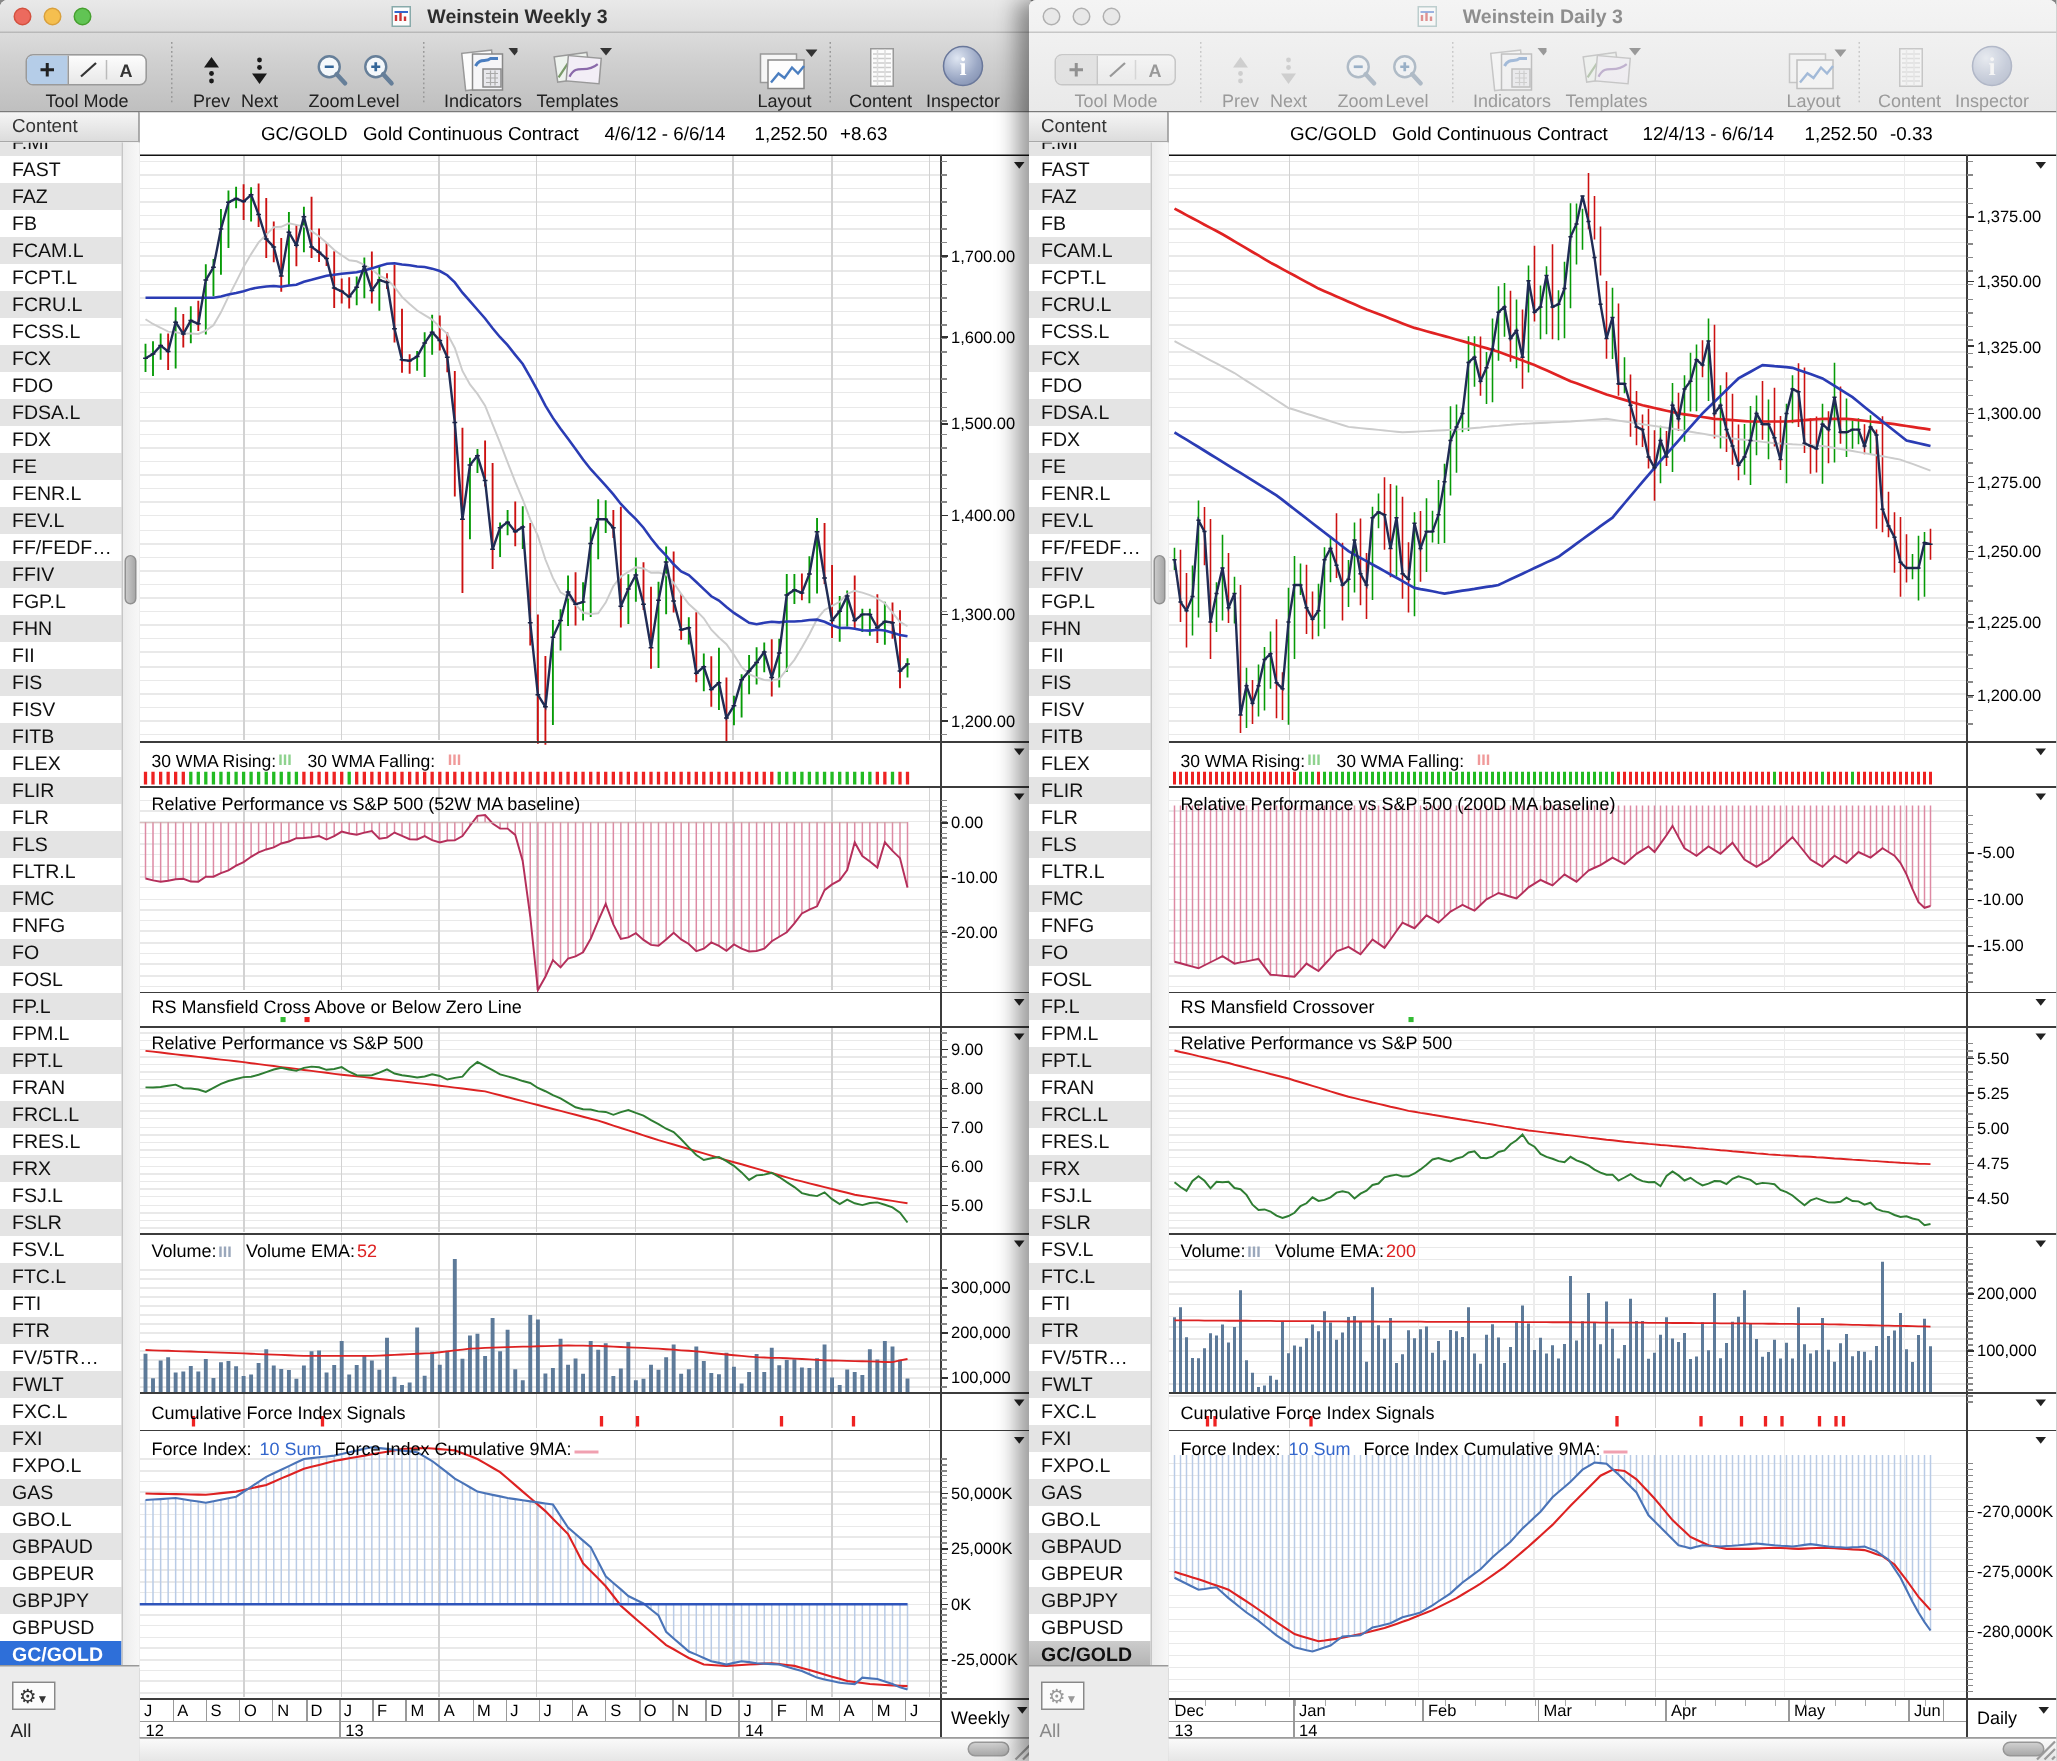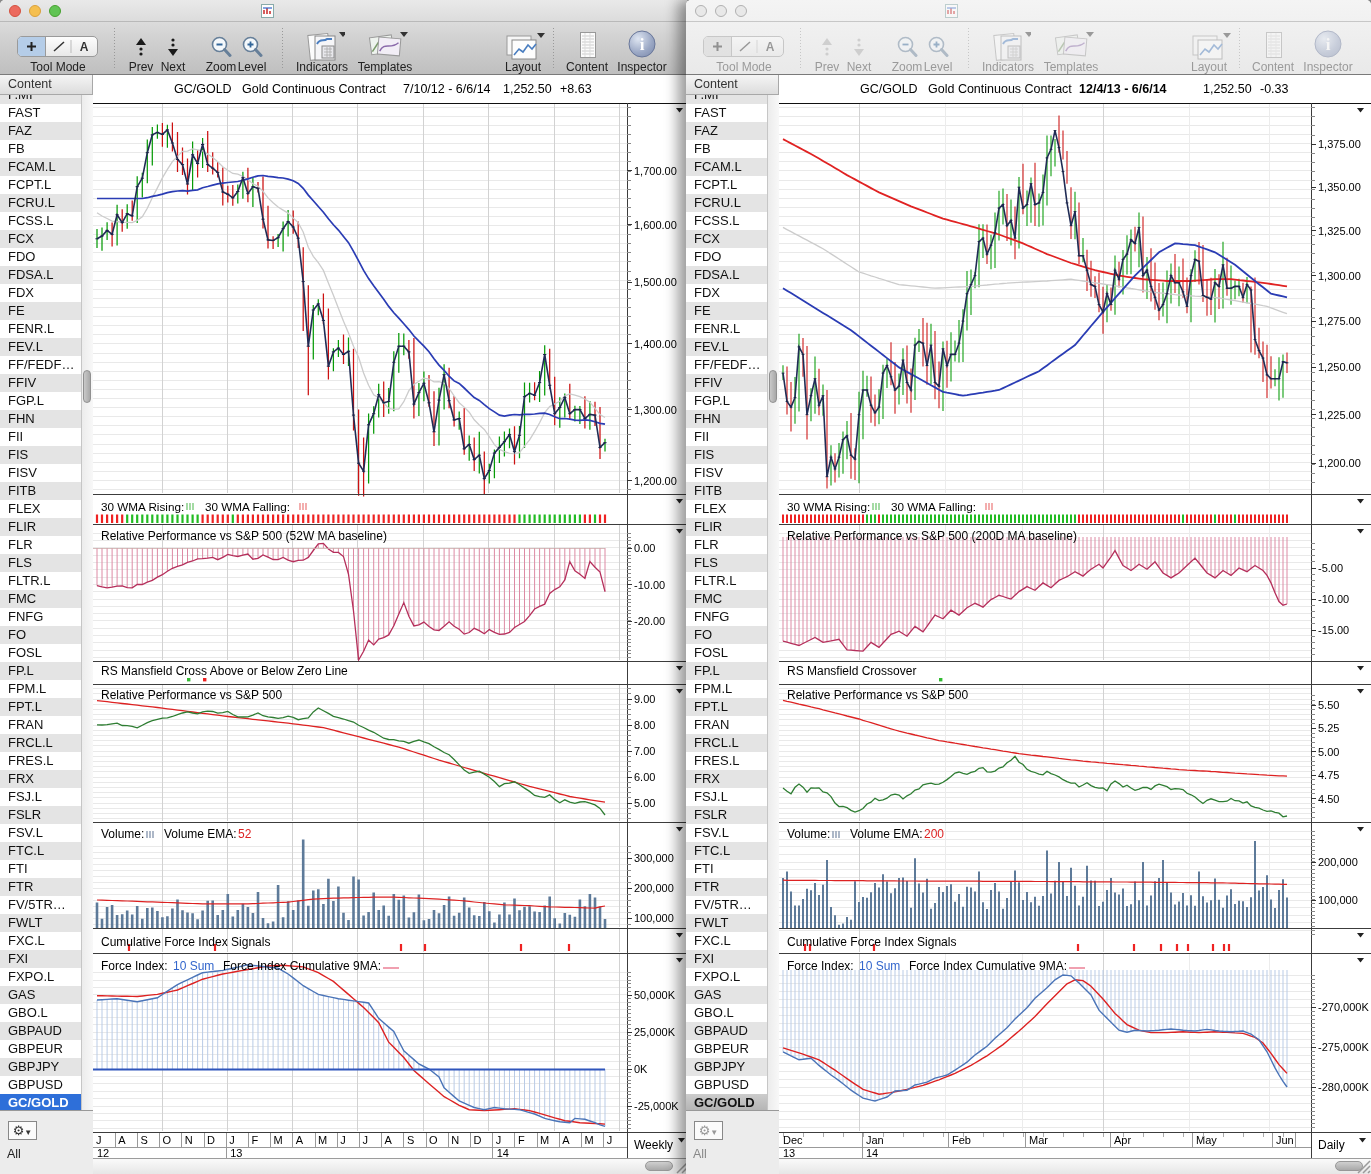--- a/index.html
+++ b/index.html
@@ -4,20 +4,21 @@
     <div style="position:absolute;left:0;top:0;width:690px;height:75px;background:linear-gradient(#e9e9e9,#d0d0d0 55%,#bfbfbf);border-bottom:1px solid #7a7a7a;box-sizing:border-box"></div>
     <div style="position:absolute;left:0;top:0;width:690px;height:22px;border-bottom:1px solid rgba(120,120,120,0.35);box-sizing:border-box"></div>
     <div style="position:absolute;left:9px;top:5px;width:12px;height:12px;border-radius:7px;background:#ec6a5e;border:1px solid #d3513f;box-sizing:border-box"></div>
     <div style="position:absolute;left:29px;top:5px;width:12px;height:12px;border-radius:7px;background:#f5bf4f;border:1px solid #d9a03c;box-sizing:border-box"></div>
     <div style="position:absolute;left:49px;top:5px;width:12px;height:12px;border-radius:7px;background:#61c454;border:1px solid #46a02f;box-sizing:border-box"></div>
     <svg style="position:absolute;left:260.0px;top:3px;opacity:1" width="15" height="16">
       <rect x="1.5" y="1.5" width="12" height="13" fill="#fdfdfd" stroke="#8aa" stroke-width="1"></rect>
       <path d="M4,11 v-4 M7,11 v-6 M10,11 v-3" stroke="#c33" stroke-width="1.6"></path>
       <path d="M3,5 h9" stroke="#36c" stroke-width="1.2"></path>
     </svg>
+    <div style="position:absolute;left:0;top:3px;width:690px;text-align:center;font-size:13px;font-weight:bold;color:#2d2d2d">Weinstein Weekly 3</div>
     <div style="position:absolute;left:17px;top:36px;width:81px;height:21px;border:1px solid #9a9a9a;border-radius:5px;background:linear-gradient(#fdfdfd,#e8e8e8);box-sizing:border-box;opacity:1"><svg width="79" height="19">
         <path d="M4,0 h23 v19 h-23 a4,4 0 0 1 -4,-4 v-11 a4,4 0 0 1 4,-4 z" fill="#b5cde8"></path>
         <path d="M27.5,0 V19" stroke="#9a9a9a" stroke-width="1"></path>
         <path d="M13.5,5 v9 M9,9.5 h9" stroke="#222" stroke-width="2"></path>
         <path d="M36,14 L46,5" stroke="#333" stroke-width="1.5"></path>
         <path d="M53,3 v13" stroke="#bbb" stroke-width="1"></path>
         <text x="66" y="14" font-size="12" font-weight="bold" fill="#333" text-anchor="middle" font-family="Liberation Sans, sans-serif">A</text>
       </svg></div>
     <div style="position:absolute;left:18px;top:60px;width:80px;text-align:center;font-size:12px;color:#222">Tool Mode</div>
     <div style="position:absolute;left:114px;top:28px;width:1px;height:42px;background-image:linear-gradient(#999 1px, transparent 1px);background-size:1px 3px;opacity:1"></div>
@@ -92,21 +93,21 @@
         </radialGradient>
       </defs>
       <circle cx="15" cy="15" r="13" fill="url(#insgL)" stroke="#6a790"></circle>
       <circle cx="15" cy="15" r="13" fill="none" stroke="#69779a"></circle>
       <text x="15" y="21" font-size="17" font-weight="bold" font-family="Liberation Serif, serif" fill="#fff" text-anchor="middle">i</text>
     </svg>
     <div style="position:absolute;left:602px;top:60px;width:80px;text-align:center;font-size:12px;color:#222">Inspector</div>
     <div style="position:absolute;left:93px;top:75px;width:597px;height:28px;background:#fff;font-size:12.5px;color:#000;line-height:28px">
       <span style="position:absolute;left:81px;font-weight:normal">GC/GOLD</span>
       <span style="position:absolute;left:149px;font-weight:normal">Gold Continuous Contract</span>
-      <span style="position:absolute;left:310px;font-weight:normal">7/10/12 - 6/6/14</span>
+      <span style="position:absolute;left:310px;font-weight:normal">4/6/12 - 6/6/14</span>
       <span style="position:absolute;left:410px;font-weight:normal">1,252.50</span>
       <span style="position:absolute;left:467px;font-weight:normal">+8.63</span>
     </div>
     <div style="position:absolute;left:92px;top:75px;width:1px;height:1099px;background:#6a6a6a"></div>
     <div style="position:absolute;left:0;top:75px;width:93px;height:20px;background:linear-gradient(#f5f5f5,#dcdcdc);border-bottom:1px solid #a8a8a8;border-right:1px solid #a8a8a8;box-sizing:border-box;font-size:12.5px;color:#333;padding:2px 0 0 8px">Content</div>
     <div style="position:absolute;left:0;top:95px;width:93px;height:1017px;background:#fff;overflow:hidden">
       <div style="position:absolute;left:0;top:0;width:81px;height:9px;overflow:hidden;background:#e4e4e4">
         <div style="position:absolute;left:8px;top:-9px;font-size:13px;line-height:18px;color:#111">F.MI</div>
       </div>
       <div style="position:absolute;left:0;top:9px;width:81px;height:18px;background:#fff;color:#111;font-weight:normal;font-size:13px;line-height:18px;padding-left:8px;box-sizing:border-box;white-space:nowrap;overflow:hidden">FAST</div>
@@ -311,20 +312,21 @@
     <div style="position:absolute;left:0;top:0;width:685px;height:75px;background:linear-gradient(#f4f4f4,#e9e9e9);border-bottom:1px solid #7a7a7a;box-sizing:border-box"></div>
     <div style="position:absolute;left:0;top:0;width:685px;height:22px;border-bottom:1px solid rgba(120,120,120,0.35);box-sizing:border-box"></div>
     <div style="position:absolute;left:9px;top:5px;width:12px;height:12px;border-radius:7px;background:#e8e8e8;border:1px solid #b0b0b0;box-sizing:border-box"></div>
     <div style="position:absolute;left:29px;top:5px;width:12px;height:12px;border-radius:7px;background:#e8e8e8;border:1px solid #b0b0b0;box-sizing:border-box"></div>
     <div style="position:absolute;left:49px;top:5px;width:12px;height:12px;border-radius:7px;background:#e8e8e8;border:1px solid #b0b0b0;box-sizing:border-box"></div>
     <svg style="position:absolute;left:257.5px;top:3px;opacity:0.5" width="15" height="16">
       <rect x="1.5" y="1.5" width="12" height="13" fill="#fdfdfd" stroke="#8aa" stroke-width="1"></rect>
       <path d="M4,11 v-4 M7,11 v-6 M10,11 v-3" stroke="#c33" stroke-width="1.6"></path>
       <path d="M3,5 h9" stroke="#36c" stroke-width="1.2"></path>
     </svg>
+    <div style="position:absolute;left:0;top:3px;width:685px;text-align:center;font-size:13px;font-weight:bold;color:#8e8e8e">Weinstein Daily 3</div>
     <div style="position:absolute;left:17px;top:36px;width:81px;height:21px;border:1px solid #9a9a9a;border-radius:5px;background:linear-gradient(#fdfdfd,#e8e8e8);box-sizing:border-box;opacity:0.45"><svg width="79" height="19">
         <path d="M4,0 h23 v19 h-23 a4,4 0 0 1 -4,-4 v-11 a4,4 0 0 1 4,-4 z" fill="#d5d5d5"></path>
         <path d="M27.5,0 V19" stroke="#9a9a9a" stroke-width="1"></path>
         <path d="M13.5,5 v9 M9,9.5 h9" stroke="#222" stroke-width="2"></path>
         <path d="M36,14 L46,5" stroke="#333" stroke-width="1.5"></path>
         <path d="M53,3 v13" stroke="#bbb" stroke-width="1"></path>
         <text x="66" y="14" font-size="12" font-weight="bold" fill="#333" text-anchor="middle" font-family="Liberation Sans, sans-serif">A</text>
       </svg></div>
     <div style="position:absolute;left:18px;top:60px;width:80px;text-align:center;font-size:12px;color:#9a9a9a">Tool Mode</div>
     <div style="position:absolute;left:114px;top:28px;width:1px;height:42px;background-image:linear-gradient(#999 1px, transparent 1px);background-size:1px 3px;opacity:0.45"></div>
@@ -399,21 +401,21 @@
         </radialGradient>
       </defs>
       <circle cx="15" cy="15" r="13" fill="url(#insgR)" stroke="#6a790"></circle>
       <circle cx="15" cy="15" r="13" fill="none" stroke="#69779a"></circle>
       <text x="15" y="21" font-size="17" font-weight="bold" font-family="Liberation Serif, serif" fill="#fff" text-anchor="middle">i</text>
     </svg>
     <div style="position:absolute;left:602px;top:60px;width:80px;text-align:center;font-size:12px;color:#9a9a9a">Inspector</div>
     <div style="position:absolute;left:93px;top:75px;width:592px;height:28px;background:#fff;font-size:12.5px;color:#000;line-height:28px">
       <span style="position:absolute;left:81px;font-weight:normal">GC/GOLD</span>
       <span style="position:absolute;left:149px;font-weight:normal">Gold Continuous Contract</span>
-      <span style="position:absolute;left:300px;font-weight:bold">12/4/13 - 6/6/14</span>
+      <span style="position:absolute;left:316px;font-weight:normal">12/4/13 - 6/6/14</span>
       <span style="position:absolute;left:424px;font-weight:normal">1,252.50</span>
       <span style="position:absolute;left:481px;font-weight:normal">-0.33</span>
     </div>
     <div style="position:absolute;left:92px;top:75px;width:1px;height:1099px;background:#6a6a6a"></div>
     <div style="position:absolute;left:0;top:75px;width:93px;height:20px;background:linear-gradient(#f5f5f5,#dcdcdc);border-bottom:1px solid #a8a8a8;border-right:1px solid #a8a8a8;box-sizing:border-box;font-size:12.5px;color:#333;padding:2px 0 0 8px">Content</div>
     <div style="position:absolute;left:0;top:95px;width:93px;height:1017px;background:#fff;overflow:hidden">
       <div style="position:absolute;left:0;top:0;width:81px;height:9px;overflow:hidden;background:#e4e4e4">
         <div style="position:absolute;left:8px;top:-9px;font-size:13px;line-height:18px;color:#111">F.MI</div>
       </div>
       <div style="position:absolute;left:0;top:9px;width:81px;height:18px;background:#fff;color:#111;font-weight:normal;font-size:13px;line-height:18px;padding-left:8px;box-sizing:border-box;white-space:nowrap;overflow:hidden">FAST</div>

